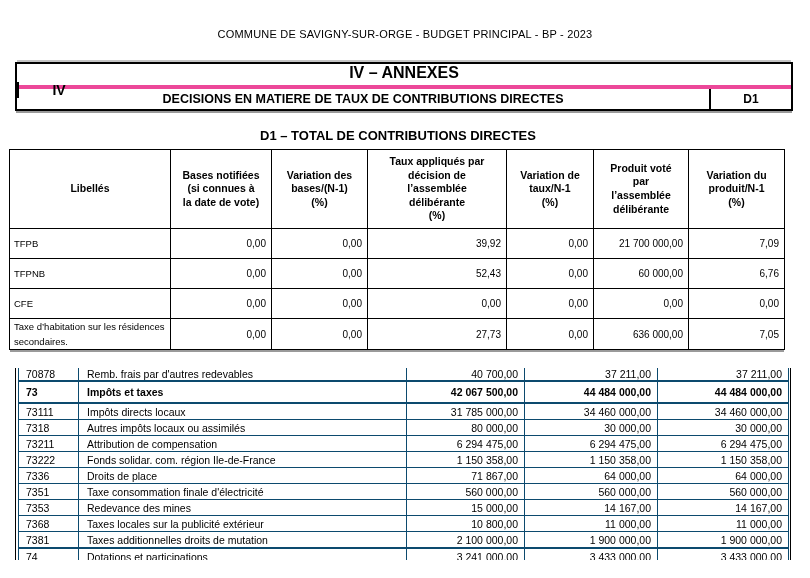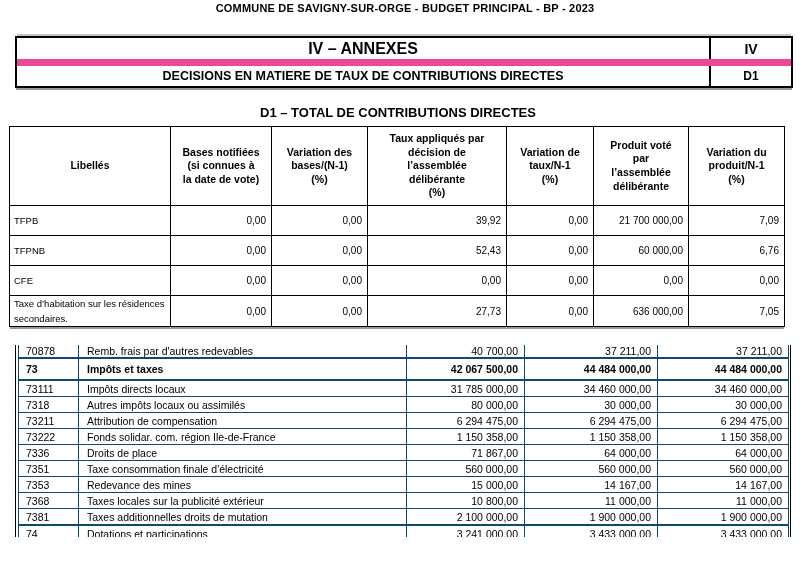--- a/index.html
+++ b/index.html
@@ -8,36 +8,36 @@
     width: 810px;
     height: 578px;
     background: #ffffff;
     overflow: hidden;
     font-family: "Liberation Sans", "DejaVu Sans", sans-serif;
     color: #000;
   }
 
   
   .doc-title {
-    padding-top: 2px;
+    padding-top: 28px;
     text-align: center;
     font-size: 11px;
-    font-weight: bold;
+    font-weight: normal;
     letter-spacing: 0.2px;
   }
 
   
   .annexes-box {
     margin: 22px 0 0 15px;
     width: 774px;
     border: 2px solid #000;
     box-shadow: 0 3px 0 -1px #9a9a9a, 0 -4px 0 -2px #c4c4c4;
   }
   .annexes-row { display: flex; align-items: center; }
-  .annexes-row.first { height: 21px; border-bottom: 7px solid #ec4899; }
+  .annexes-row.first { height: 21px; border-bottom: 4px solid #ec4899; flex-direction: column; }
   .annexes-row.second { height: 20px; }
   .annexes-main {
     flex: 1;
     text-align: center;
     font-weight: bold;
   }
   .annexes-row.first .annexes-main { font-size: 16px; }
   .annexes-row.second .annexes-main { font-size: 12.5px; }
   .annexes-code {
     width: 80px;

